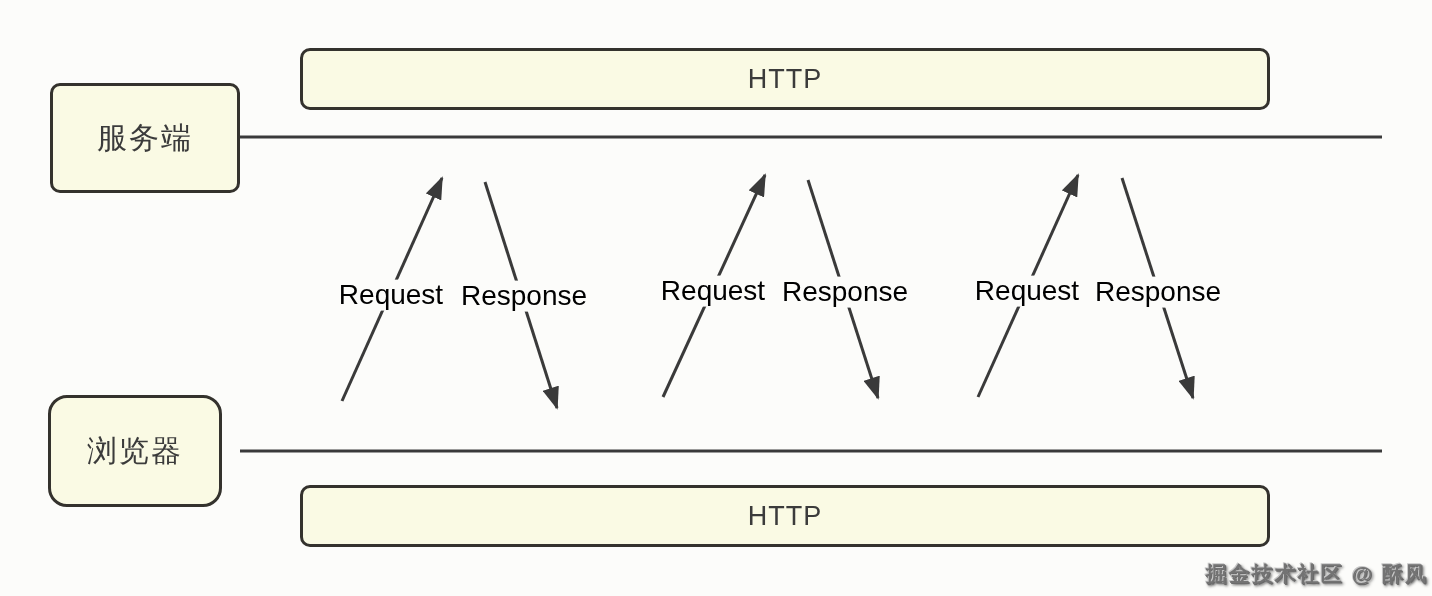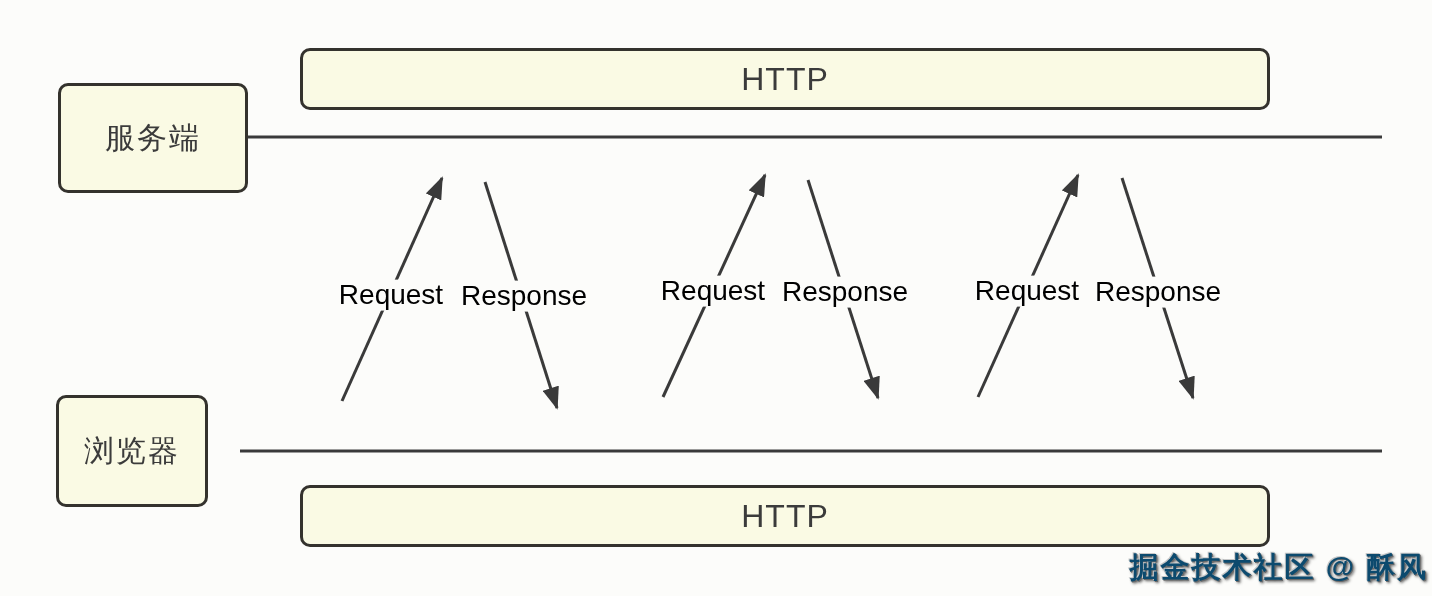--- a/index.html
+++ b/index.html
@@ -12,41 +12,41 @@
   }
   .wires{position:absolute;left:0;top:0;width:1432px;height:596px;}
   .wire{stroke:#3a3a3a;stroke-width:3;}
   .arrow{stroke:#3a3a3a;stroke-width:3;}
   .node{
     position:absolute;box-sizing:border-box;
     background:#fafae4;border:3px solid #34322d;border-radius:10px;
     display:flex;align-items:center;justify-content:center;
     color:#3b3b3b;
   }
-  .node-cn{font-size:30px;letter-spacing:2px;margin-left:8px;}
-  .http-bar{font-size:32px;letter-spacing:1px;}
+  .node-cn{font-size:30px;letter-spacing:2px;}
+  .http-bar{font-size:27px;letter-spacing:1px;}
   .node-server{left:50px;top:83px;width:190px;height:110px;}
-  .node-browser{left:48px;top:395px;width:152px;height:112px;}
+  .node-browser{left:48px;top:395px;width:174px;height:112px;border-radius:19px;}
   .node-http-top{left:300px;top:48px;width:970px;height:62px;}
   .node-http-bottom{left:300px;top:485px;width:970px;height:62px;}
   .arrow-label{
     position:absolute;transform:translate(-50%,-50%);
     background:#fcfcfa;padding:0 5px;
     font-size:28px;color:#000000;white-space:nowrap;line-height:1.1;
   }
   .lbl-req-1{left:391px;top:295px;}
   .lbl-res-1{left:524px;top:296px;}
   .lbl-req-2{left:713px;top:291px;}
   .lbl-res-2{left:845px;top:292px;}
   .lbl-req-3{left:1027px;top:291px;}
   .lbl-res-3{left:1158px;top:292px;}
   .watermark{
     position:absolute;right:4px;bottom:8px;
-    font-size:29px;font-weight:bold;letter-spacing:2px;
-    color:#0c4a6e;
+    font-size:21px;font-weight:bold;letter-spacing:2px;
+    color:#737373;
     text-shadow:-1px -1px 0 #c8c8c8, 1px 1px 0 #6a6a6a, 2px 2px 3px rgba(70,70,70,.9);
     white-space:nowrap;
   }
 </style>
 </head>
 <body>
 
 <div class="canvas">
 
   <svg class="wires" viewBox="0 0 1432 596" xmlns="http://www.w3.org/2000/svg">

